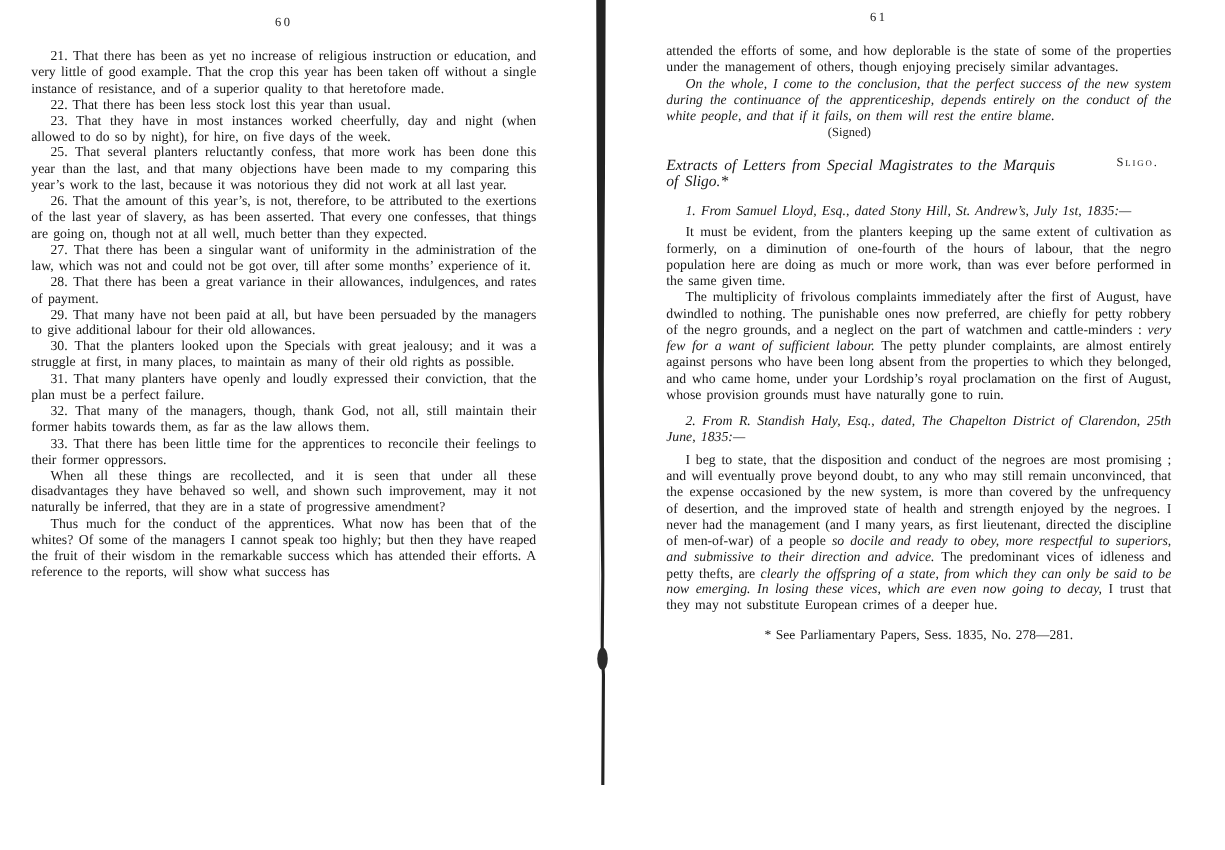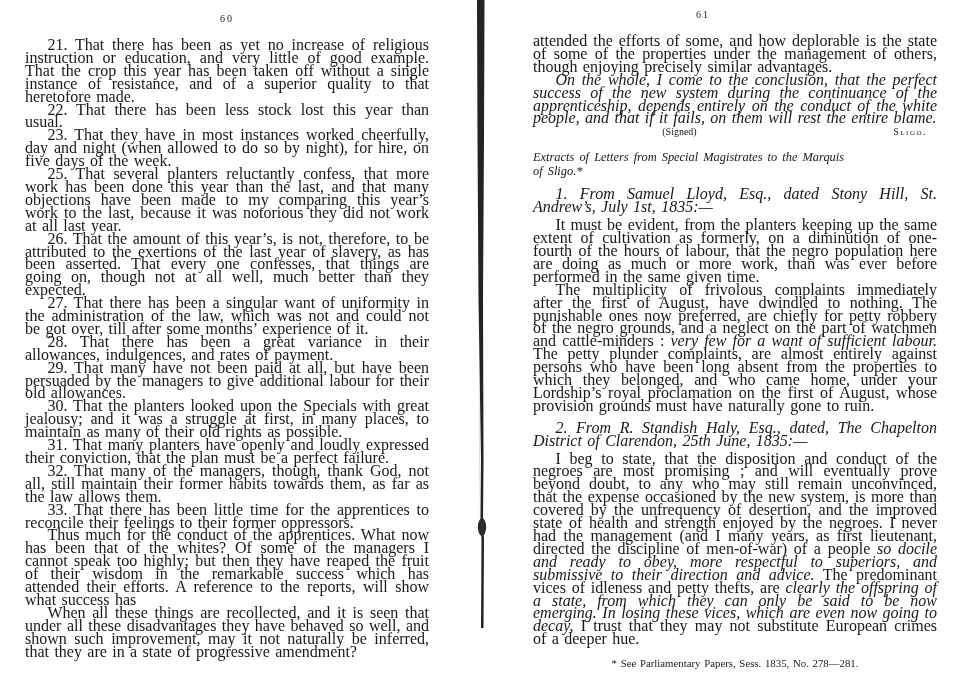--- a/index.html
+++ b/index.html
@@ -11,31 +11,32 @@
   .page{position:absolute;}
   .page-left{left:25px;top:12px;width:404px;}
   .page-right{left:533px;top:8px;width:404px;}
   .pagenum{
     text-align:center;font-size:10px;letter-spacing:2px;
     margin-bottom:13px;line-height:14px;
   }
   .page-right .pagenum{transform:translateX(-32px);}
   .text-block p{
     margin:0;text-indent:1.4em;text-align:justify;
-    font-size:16px;line-height:12.9px;word-spacing:1.4px;
+    font-size:11px;line-height:12.9px;word-spacing:1.4px;
   }
   .text-block p.no-indent{text-indent:0;}
   .italic{font-style:italic;}
   .signed-row{
     position:relative;height:14px;font-size:10px;line-height:13px;
   }
   .signed-label{position:absolute;left:32%;}
   .signature{
     position:absolute;right:10px;font-variant:small-caps;
     letter-spacing:1.5px;
+    margin-top:24px;
   }
   .section-heading{
     font-style:italic;text-align:left;font-size:12.4px;
     line-height:13.5px;margin:12px 0 10px 0;word-spacing:2px;
   }
   .letter-heading{margin-top:9px !important;margin-bottom:5px !important;}
   .footnote{
     font-size:10.8px;text-align:center;margin-top:11px;word-spacing:1px;
   }
   .gutter{position:absolute;left:468px;top:0;width:34px;height:680px;}
@@ -51,22 +52,22 @@
     <p>23. That they have in most instances worked cheerfully, day and night (when allowed to do so by night), for hire, on five days of the week.</p>
     <p>25. That several planters reluctantly confess, that more work has been done this year than the last, and that many objections have been made to my comparing this year’s work to the last, because it was notorious they did not work at all last year.</p>
     <p>26. That the amount of this year’s, is not, therefore, to be attributed to the exertions of the last year of slavery, as has been asserted. That every one confesses, that things are going on, though not at all well, much better than they expected.</p>
     <p>27. That there has been a singular want of uniformity in the administration of the law, which was not and could not be got over, till after some months’ experience of it.</p>
     <p>28. That there has been a great variance in their allowances, indulgences, and rates of payment.</p>
     <p>29. That many have not been paid at all, but have been persuaded by the managers to give additional labour for their old allowances.</p>
     <p>30. That the planters looked upon the Specials with great jealousy; and it was a struggle at first, in many places, to maintain as many of their old rights as possible.</p>
     <p>31. That many planters have openly and loudly expressed their conviction, that the plan must be a perfect failure.</p>
     <p>32. That many of the managers, though, thank God, not all, still maintain their former habits towards them, as far as the law allows them.</p>
     <p>33. That there has been little time for the apprentices to reconcile their feelings to their former oppressors.</p>
+    <p>When all these things are recollected, and it is seen that under all these disadvantages they have behaved so well, and shown such improvement, may it not naturally be inferred, that they are in a state of progressive amendment?</p>
     <p>Thus much for the conduct of the apprentices. What now has been that of the whites? Of some of the managers I cannot speak too highly; but then they have reaped the fruit of their wisdom in the remarkable success which has attended their efforts. A reference to the reports, will show what success has</p>
-    <p>When all these things are recollected, and it is seen that under all these disadvantages they have behaved so well, and shown such improvement, may it not naturally be inferred, that they are in a state of progressive amendment?</p>
   </div>
 </section>
 
 <svg class="gutter" viewBox="0 0 34 680" xmlns="http://www.w3.org/2000/svg" aria-hidden="true">
   <path d="M9,0 L16.5,0 L16,140 L15,300 L15.5,460 L15,520 L16,540 L15.5,628 L13,628 L13.5,540 L12.5,520 L13,460 L10.5,300 L9.5,140 Z" fill="#232323"></path>
   <ellipse cx="14" cy="527" rx="4.2" ry="9" fill="#2c2c2c"></ellipse>
   <path d="M11,300 L12,460 L12.5,510 L12,518 L11.5,460 Z" fill="#8a8a8a" opacity="0.6"></path>
 </svg>
 
 <section class="page page-right">

